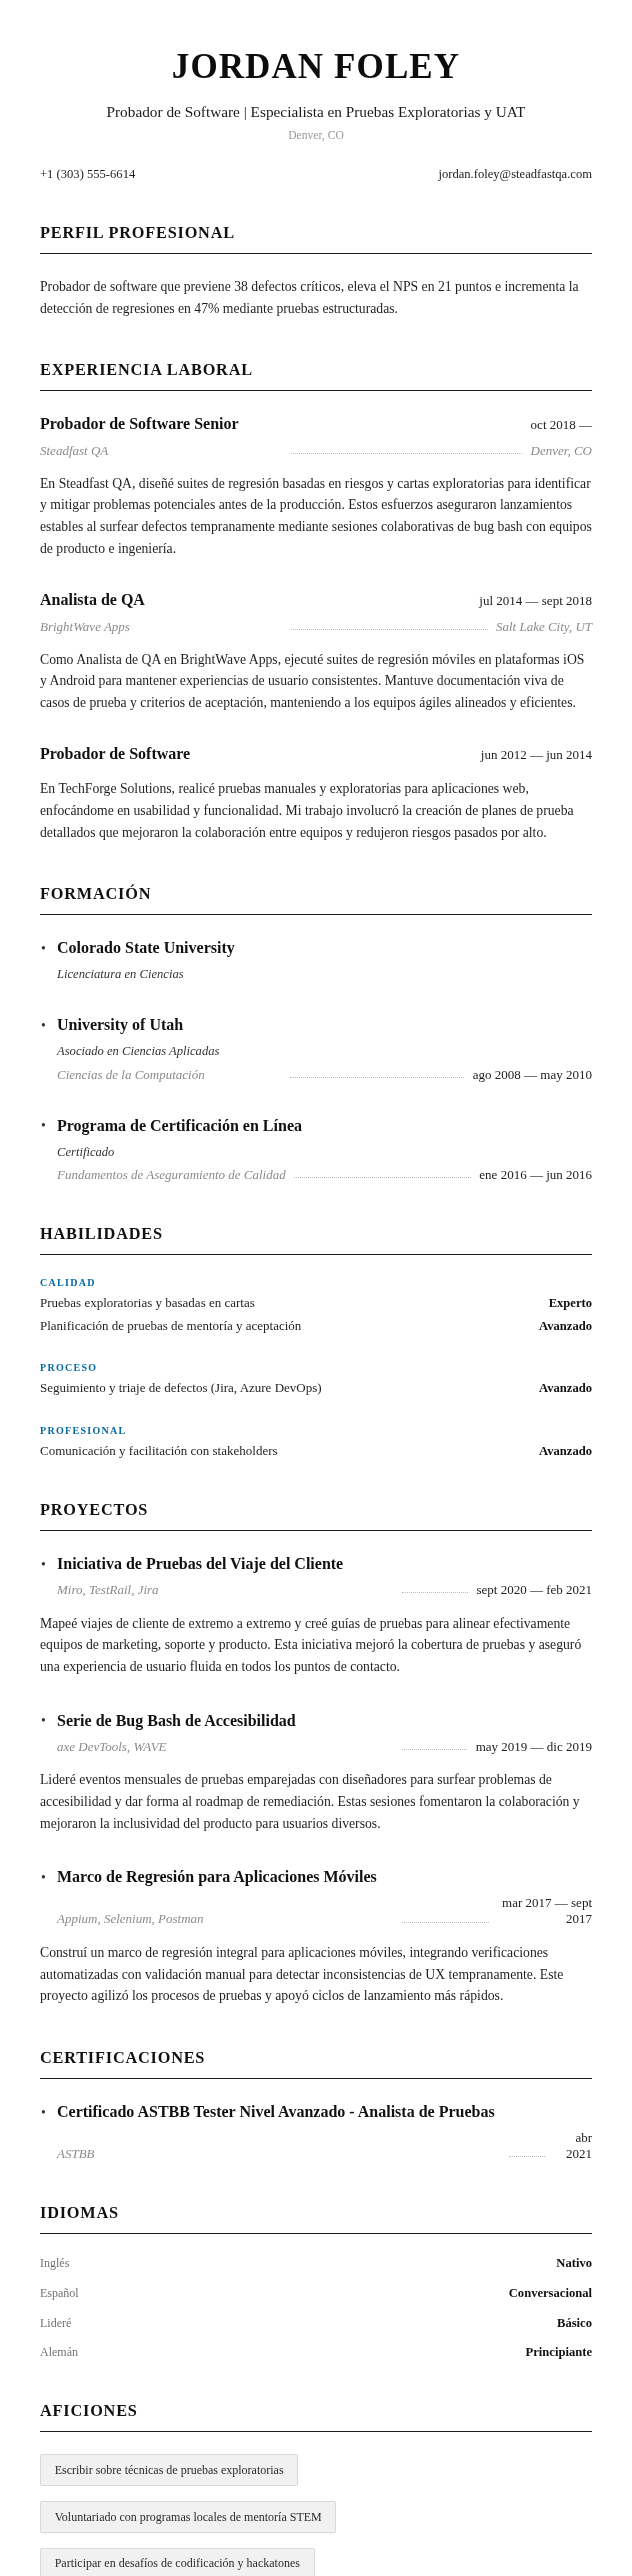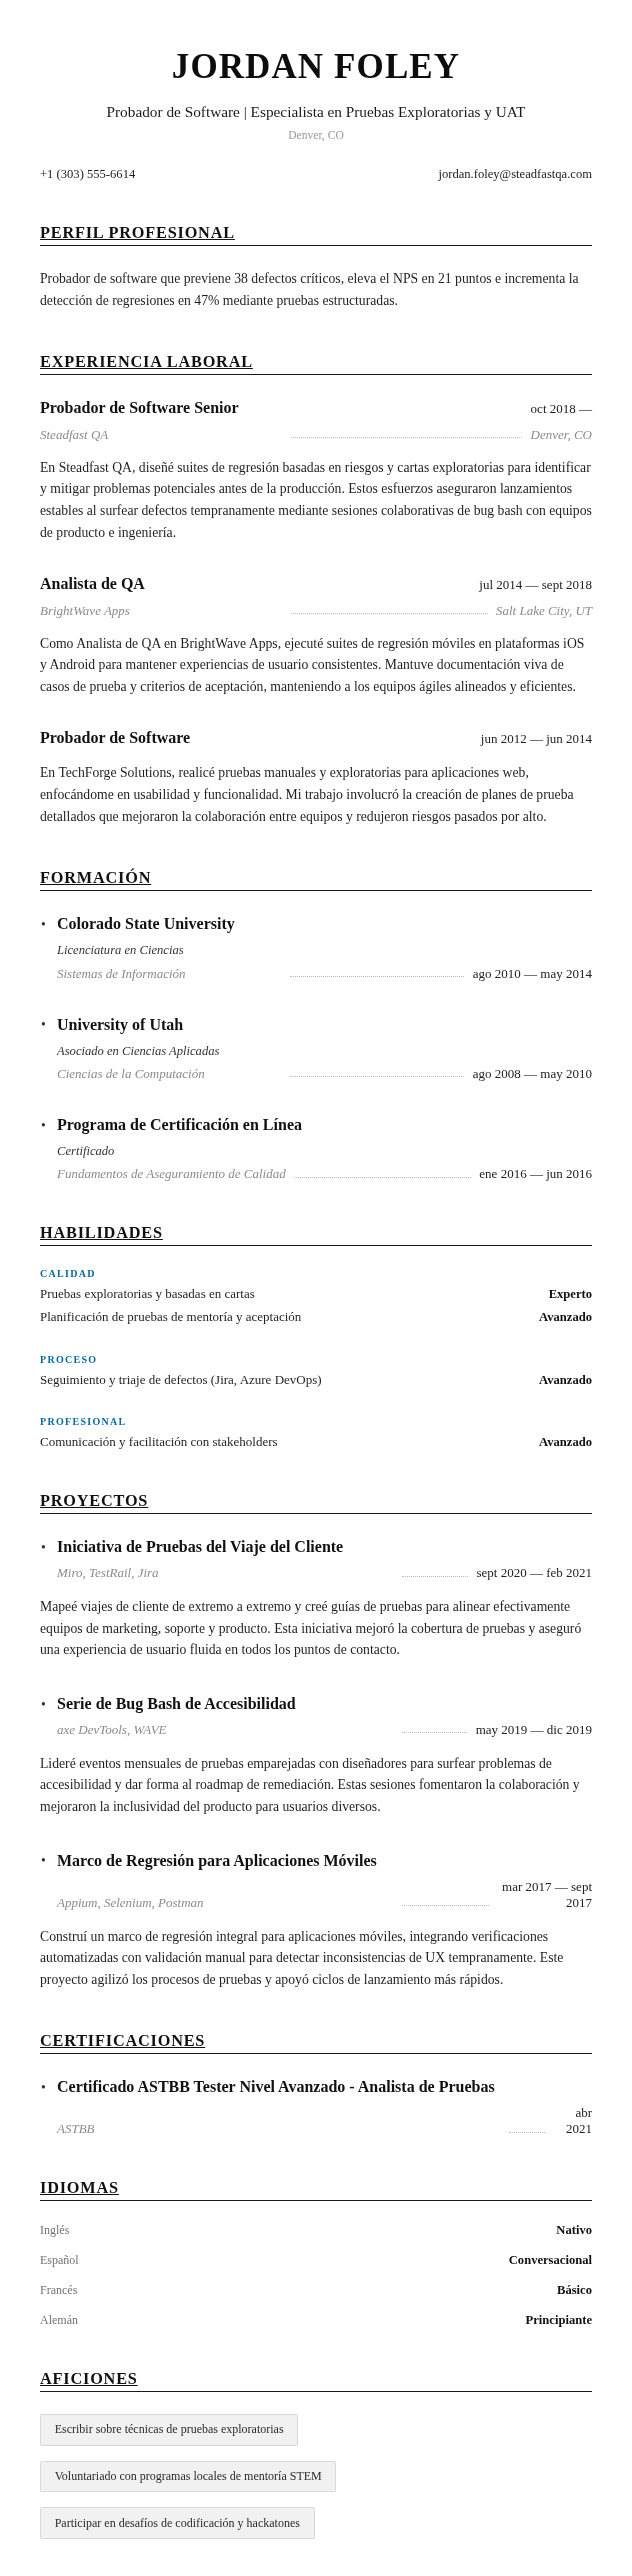--- a/index.html
+++ b/index.html
@@ -42,23 +42,22 @@
     color: #222222;
   }
 
   
   section { margin-top: 41px; }
   h2.sec {
     font-size: 16.3px;
     font-weight: bold;
     letter-spacing: 0.8px;
     color: #111111;
-    padding-bottom: 2px;
+    padding-bottom: 10px;
     border-bottom: 1.6px solid #1a1a1a;
-    text-decoration: underline;
   }
   .sec-body { margin-top: 22px; }
   p.desc {
     font-size: 13.7px;
     line-height: 1.58;
     color: #1f1f1f;
     margin-top: 13.7px;
   }
 
   
@@ -234,25 +233,20 @@
   </section>
 
   <section>
     <h2 class="sec">FORMACIÓN</h2>
     <div class="sec-body">
 
       <article class="bentry">
         <span class="bullet">•</span>
         <h3 class="etitle">Colorado State University</h3>
         <div class="degree">Licenciatura en Ciencias</div>
-        <div class="row-sub">
-          <span class="muted it subw-edu">Sistemas de Información</span>
-          <span class="leader"></span>
-          <span class="date">ago 2010 — may 2014</span>
-        </div>
       </article>
 
       <article class="bentry">
         <span class="bullet">•</span>
         <h3 class="etitle">University of Utah</h3>
         <div class="degree">Asociado en Ciencias Aplicadas</div>
         <div class="row-sub">
           <span class="muted it subw-edu">Ciencias de la Computación</span>
           <span class="leader"></span>
           <span class="date">ago 2008 — may 2010</span>
@@ -371,21 +365,21 @@
 
       <div class="lang-row">
         <span class="lang-name">Inglés</span>
         <span class="lang-level">Nativo</span>
       </div>
       <div class="lang-row">
         <span class="lang-name">Español</span>
         <span class="lang-level">Conversacional</span>
       </div>
       <div class="lang-row">
-        <span class="lang-name">Francés</span>
+        <span class="lang-name">Lideré</span>
         <span class="lang-level">Básico</span>
       </div>
       <div class="lang-row">
         <span class="lang-name">Alemán</span>
         <span class="lang-level">Principiante</span>
       </div>
 
     </div>
   </section>
 

